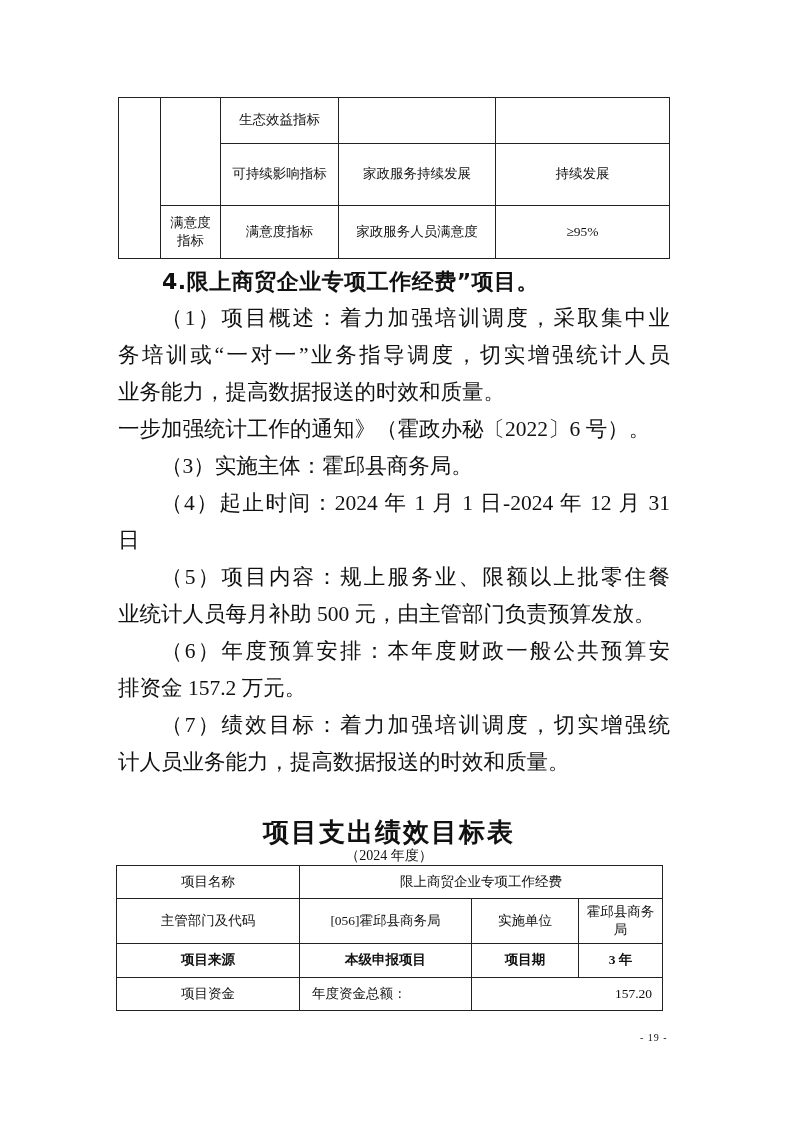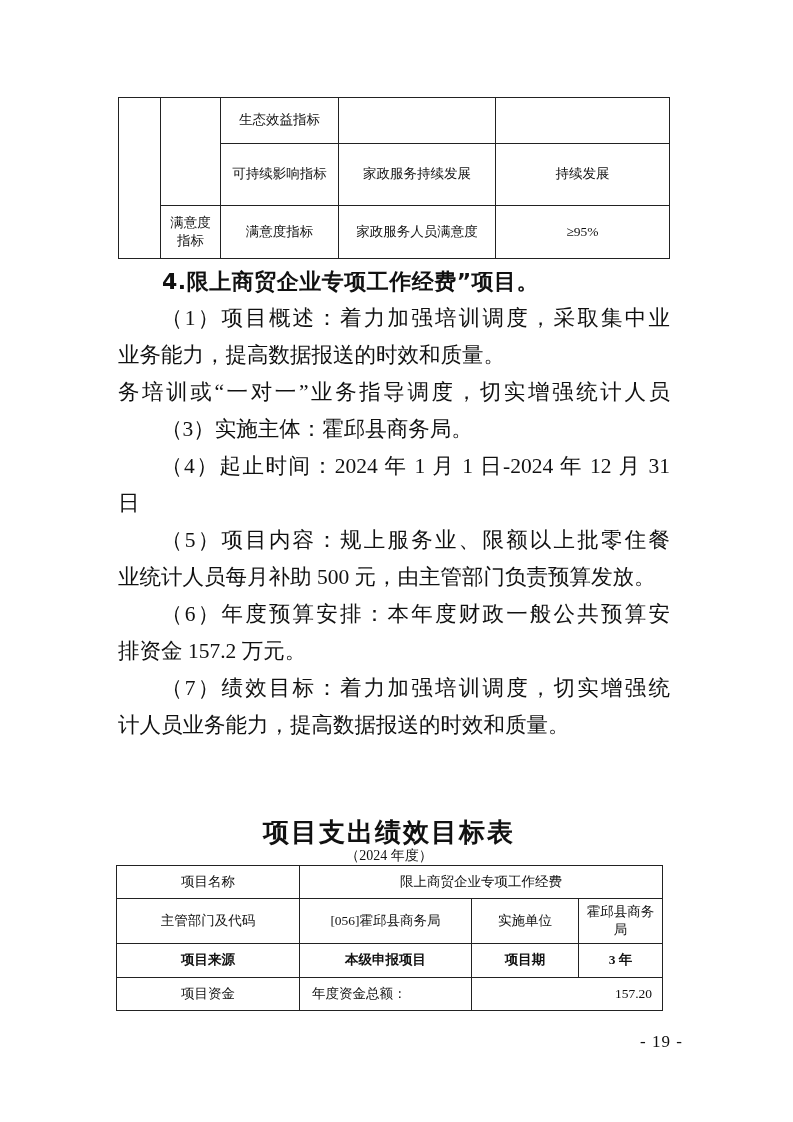--- a/index.html
+++ b/index.html
@@ -42,21 +42,21 @@
   }
   .target-table { position:absolute; left:116px; top:865px; width:546px; }
   .target-table .r1 { height:33px; }
   .target-table .r2 { height:45px; }
   .target-table .r3 { height:34px;font-weight:bold; }
   .target-table .r4 { height:33px; }
   .cell-left  { text-align:left;  padding-left:12px; }
   .cell-right { text-align:right; padding-right:10px; }
   
   .page-number {
-    position:absolute; top:1032px; left:640px; font-size:17px;
+    position:absolute; top:1032px; left:640px; font-size:10px;
     letter-spacing:1px; color:#111;
   }
 </style>
 </head>
 <body>
 
 <div class="page">
 
   <table class="top-table">
     <colgroup>
@@ -86,24 +86,25 @@
       <td>≥95%</td>
     </tr>
   </tbody>
     </table>
 
   <div class="body-text">
     <div class="heading">4.限上商贸企业专项工作经费”项目。</div>
     <div>
         <div>
           <div class="bline first fill">（1）项目概述：着力加强培训调度，采取集中业</div>
+          <div class="bline fill">务培训或“一对一”业务指导调度，切实增强统计人员</div>
           <div class="bline">业务能力，提高数据报送的时效和质量。</div>
-          <div class="bline fill">务培训或“一对一”业务指导调度，切实增强统计人员</div>
         </div>
         <div>
+          <div class="bline">一步加强统计工作的通知》（霍政办秘〔2022〕6 号）。</div>
         </div>
         <div>
           <div class="bline first">（3）实施主体：霍邱县商务局。</div>
         </div>
         <div>
           <div class="bline first fill">（4）起止时间：2024 年 1 月 1 日-2024 年 12 月 31</div>
           <div class="bline">日</div>
         </div>
         <div>
           <div class="bline first fill">（5）项目内容：规上服务业、限额以上批零住餐</div>

